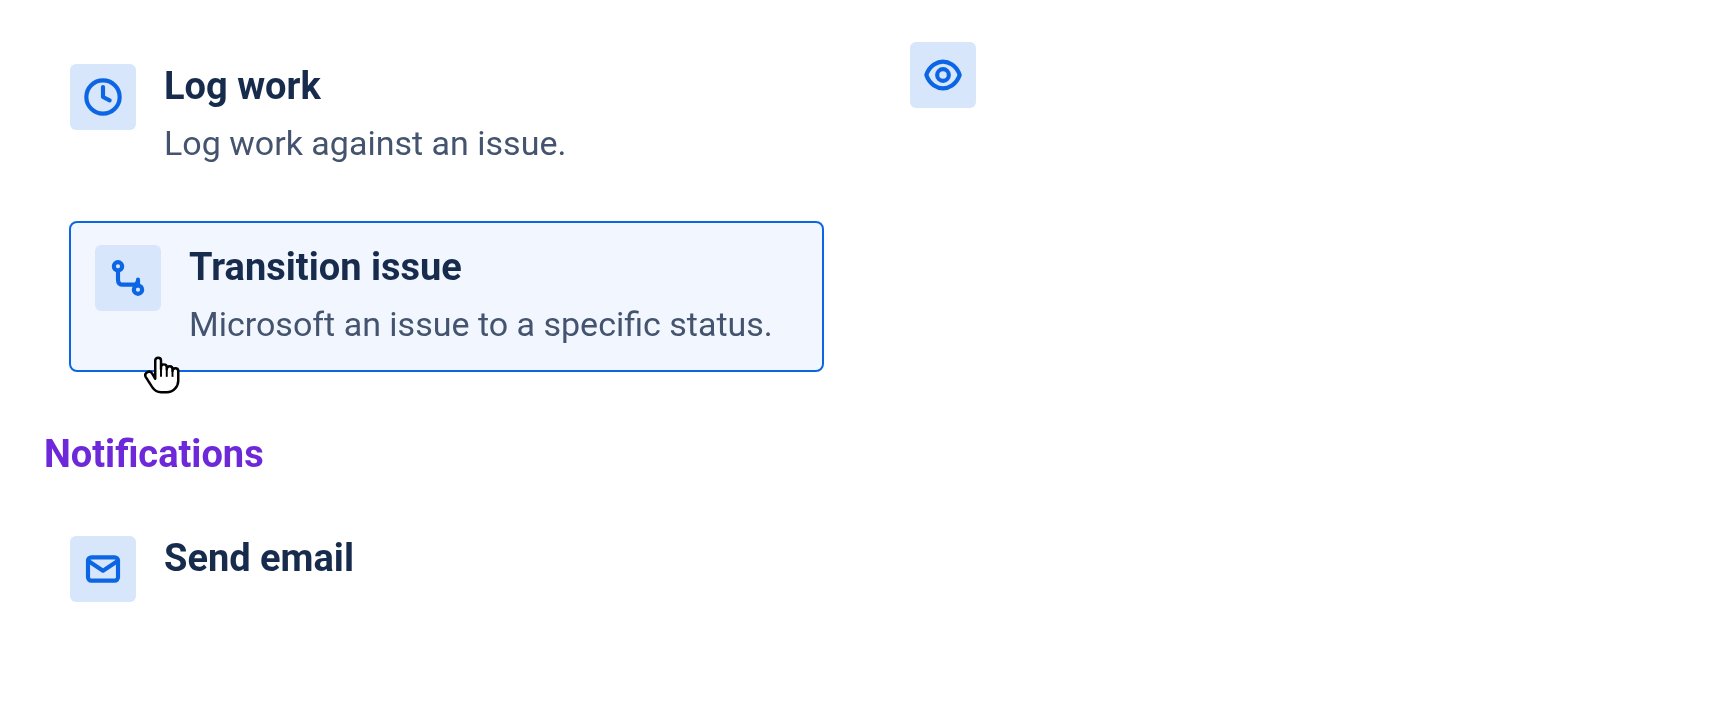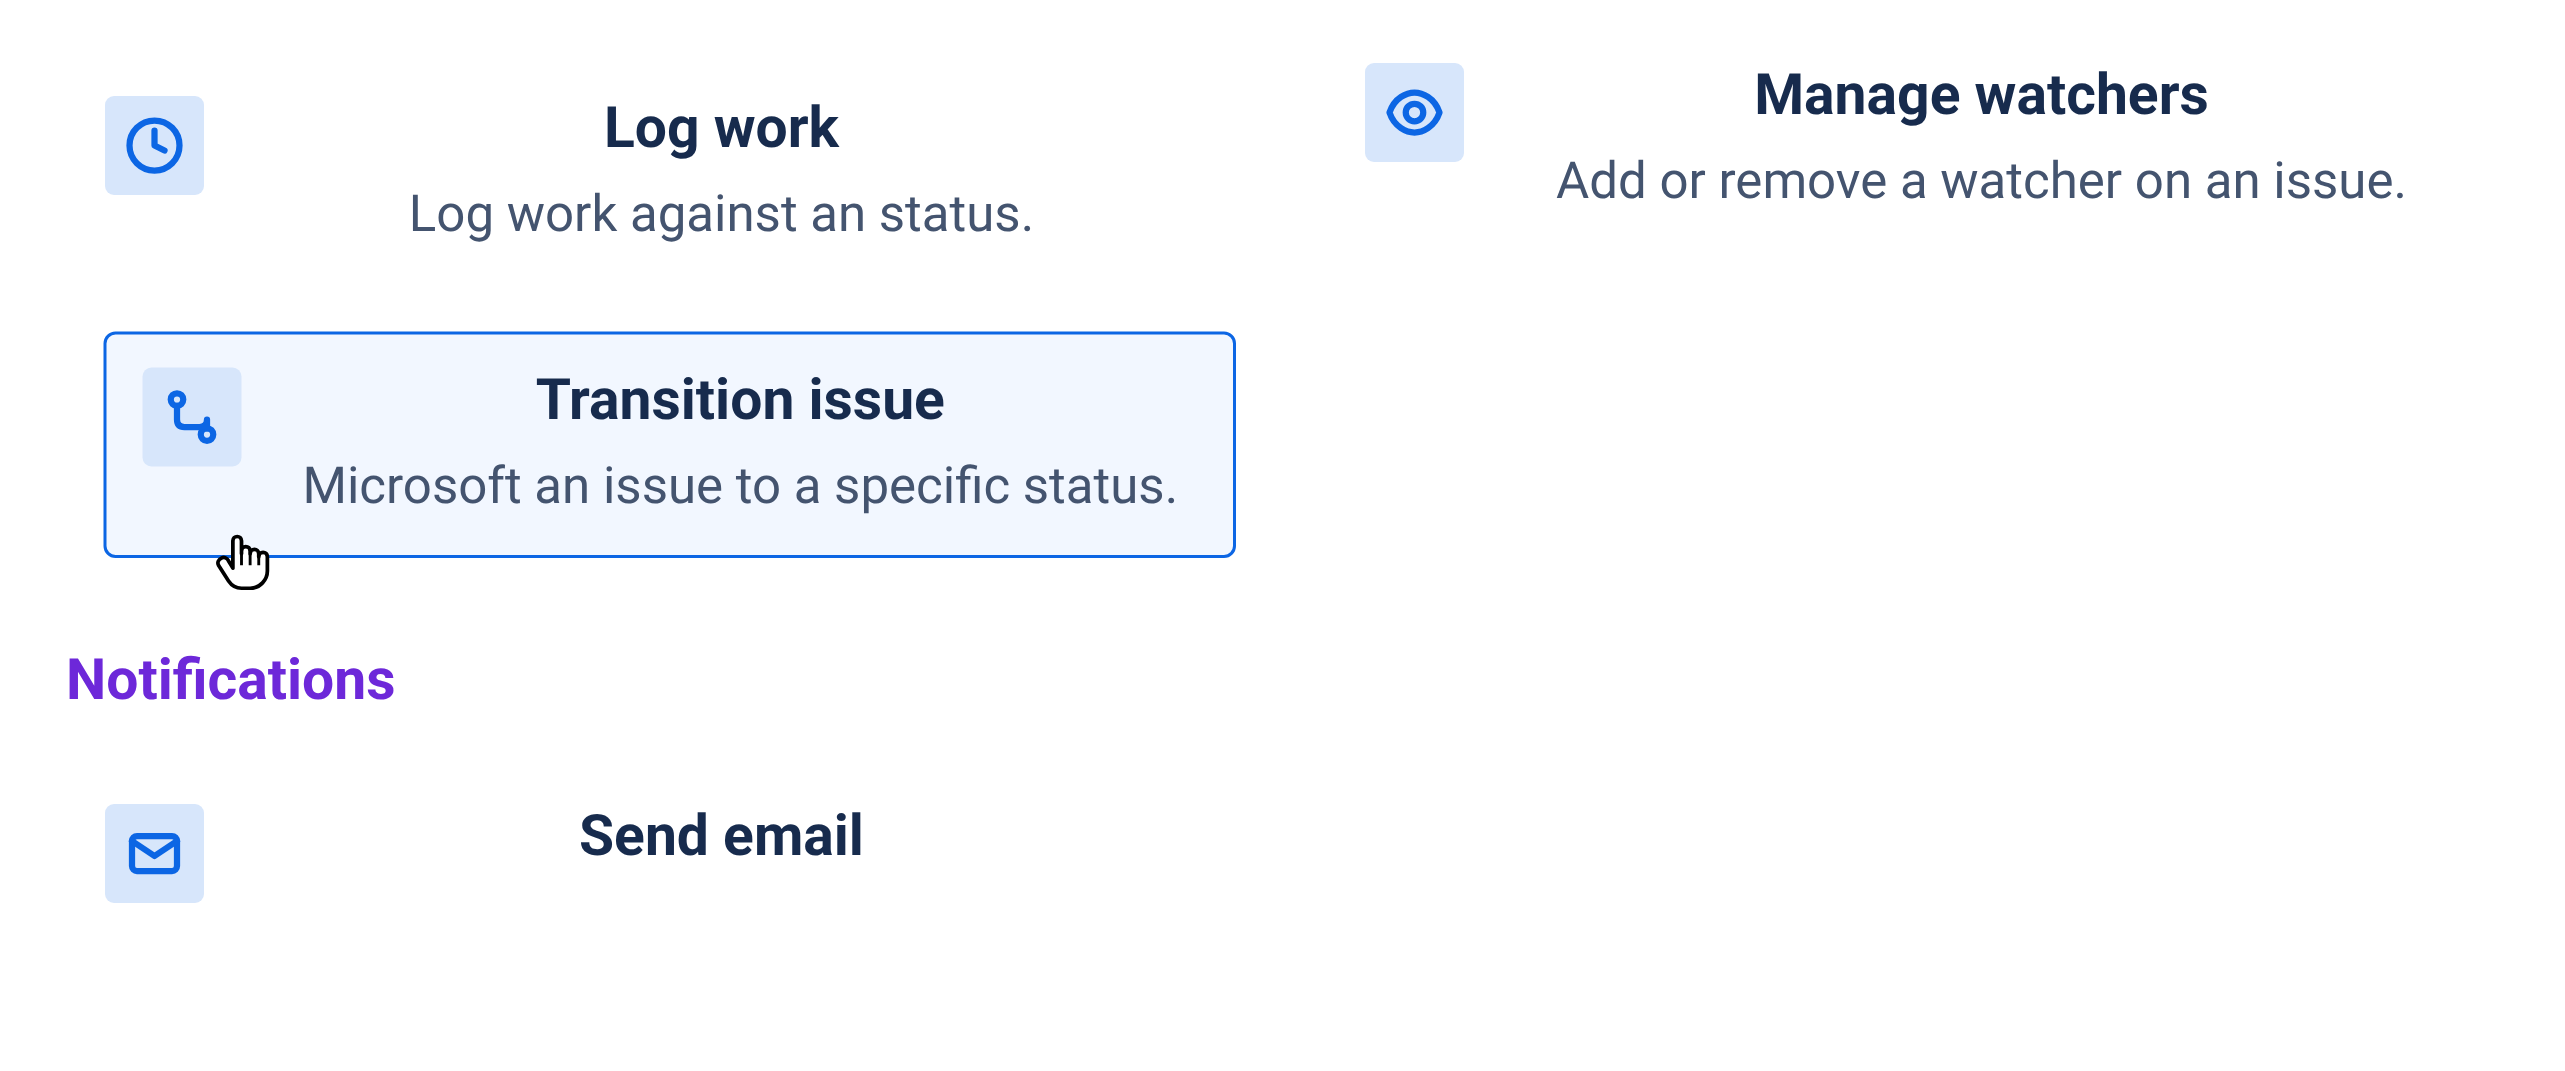--- a/index.html
+++ b/index.html
@@ -22,21 +22,20 @@
       max-width: 780px;
     }
     .card {
       display: flex;
       gap: 28px;
       padding: 22px 24px;
       border-radius: 8px;
       border: 2px solid transparent;
       margin-bottom: 30px;
       cursor: pointer;
-      text-align: center;
     }
     .card.selected {
       border: 2px solid #0c66e4;
       background: #f2f7ff;
     }
     .icon-wrap {
       background: #d7e6fb;
       width: 66px;
       height: 66px;
       border-radius: 6px;
@@ -89,21 +88,21 @@
 
     <div class="card">
       <div class="icon-wrap">
         <svg viewBox="0 0 24 24" fill="none" stroke="#0c66e4" stroke-width="2.5" stroke-linecap="round" stroke-linejoin="round">
           <circle cx="12" cy="12" r="10"></circle>
           <polyline points="12 6 12 12 16 14"></polyline>
         </svg>
       </div>
       <div class="card-text">
         <div class="card-title">Log work</div>
-        <div class="card-desc">Log work against an status.</div>
+        <div class="card-desc">Log work against an issue.</div>
       </div>
     </div>
 
     <div class="transition-card-wrapper">
       <div class="card selected">
         <div class="icon-wrap">
           <svg viewBox="0 0 24 24" fill="none" stroke="#0c66e4" stroke-width="2.5" stroke-linecap="round" stroke-linejoin="round">
             <circle cx="6" cy="5" r="2.5"></circle>
             <circle cx="18" cy="19" r="2.5"></circle>
             <path d="M6 7.5 L6 13 Q6 16 9 16 L15 16 Q18 16 18 13 L18 16.5" fill="none"></path>
@@ -142,23 +141,19 @@
 
   <div class="col">
 
     <div class="card" style="padding-top:0;">
       <div class="icon-wrap">
         <svg viewBox="0 0 24 24" fill="none" stroke="#0c66e4" stroke-width="2.5" stroke-linecap="round" stroke-linejoin="round">
           <path d="M2 12 C4 6 9 4 12 4 C15 4 20 6 22 12 C20 18 15 20 12 20 C9 20 4 18 2 12 Z"></path>
           <circle cx="12" cy="12" r="3.5"></circle>
         </svg>
       </div>
-      <div class="card-text">
-        <div class="card-title">Manage watchers</div>
-        <div class="card-desc">Add or remove a watcher on an issue.</div>
-      </div>
     </div>
 
     <div style="height:388px;"></div>
 
 
   </div>
 </div>
 
 </body></html>

